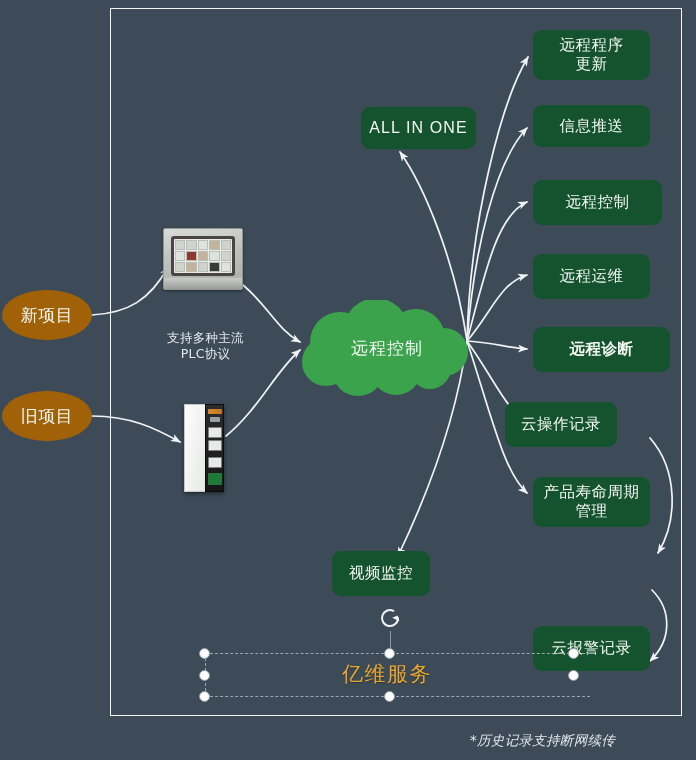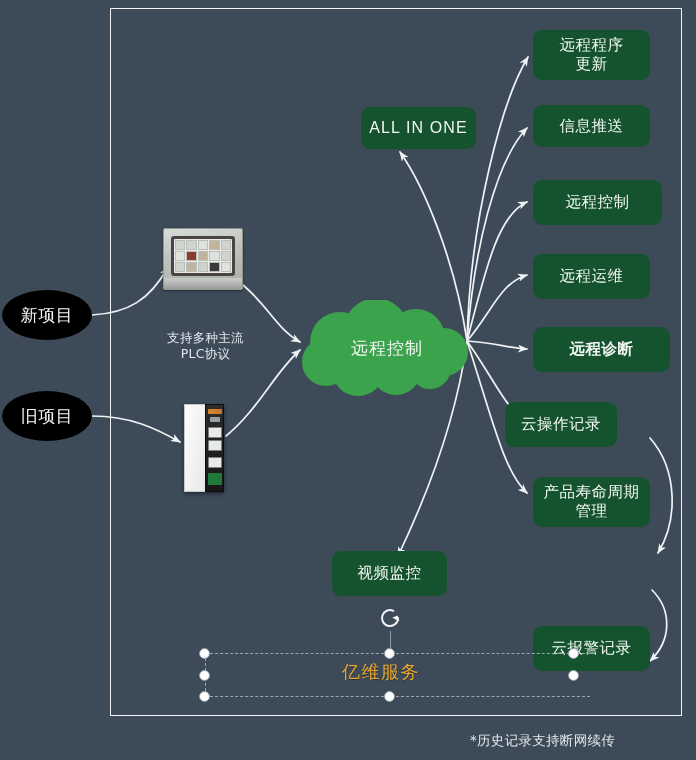--- a/index.html
+++ b/index.html
@@ -28,21 +28,21 @@
     color:#f2f7f3;display:flex;align-items:center;justify-content:center;
     text-align:center;line-height:1.22;font-size:15.5px;
     letter-spacing:.5px;padding:0 6px;box-sizing:border-box;
     font-family:"DejaVu Sans","Liberation Sans",sans-serif;
   }
   .box.latin{font-size:16px;letter-spacing:1.1px;
     font-family:"Liberation Sans","DejaVu Sans",sans-serif;}
 
   
   .ellipse{
-    position:absolute;background:#000000;border-radius:50%;
+    position:absolute;background:#a16207;border-radius:50%;
     color:#f2f7f3;display:flex;align-items:center;justify-content:center;
     font-size:17px;letter-spacing:.5px;
     font-family:"DejaVu Sans","Liberation Sans",sans-serif;
   }
 
   
   .cloud{position:absolute;left:296px;top:300px;width:182px;height:96px;}
   .cloud .label{
     position:absolute;left:0;top:0;width:182px;height:96px;
     display:flex;align-items:center;justify-content:center;
@@ -52,23 +52,24 @@
 
   
   .caption{
     position:absolute;color:#e4e8ec;font-size:12.5px;text-align:center;
     line-height:1.28;letter-spacing:.3px;
     font-family:"DejaVu Sans","Liberation Sans",sans-serif;
   }
   .footnote{
     position:absolute;color:#e4e8ec;font-size:13.5px;letter-spacing:.3px;
     font-family:"DejaVu Sans","Liberation Sans",sans-serif;
+    font-style:italic;
   }
   .brandtext{
-    position:absolute;color:#e8a72e;font-size:18px;letter-spacing:1.5px;
+    position:absolute;color:#e8a72e;font-size:21px;letter-spacing:1.5px;
     font-family:"DejaVu Sans","Liberation Sans",sans-serif;
     text-shadow:0 1px 1px rgba(0,0,0,.35);
   }
 
   
   .guide{position:absolute;border-top:1px dashed #9aa6b2;height:0;}
   .guide-v{position:absolute;border-left:1px dashed #9aa6b2;width:0;}
   .handle{
     position:absolute;width:11px;height:11px;border-radius:50%;
     background:#ffffff;border:1px solid #8c99a6;box-sizing:border-box;
@@ -271,21 +272,21 @@
     <span>
       <span>产品寿命周期管</span><span>理</span>
     </span>
   </div>
 
 
   <div class="box" style="left:533px;top:626px;width:117px;height:45px;">
     <span>云报警记录</span>
   </div>
 
-  <div class="box" style="left:332px;top:551px;width:115px;height:45px;">
+  <div class="box" style="left:332px;top:551px;width:98px;height:45px;">
     <span>视频监控</span>
   </div>
 
   <svg class="sync" style="left:377px;top:605px;" viewBox="0 0 26 26">
     <path d="M21,13 A8,8 0 1 1 16.4,5.8" fill="none" stroke="#f0f3f5" stroke-width="2" stroke-linecap="round"></path>
     <path d="M22.4,16.2 L20.6,10.6 L15.2,12.8 Z" fill="#f0f3f5"></path>
   </svg>
   <div class="connstem" style="left:390px;top:631px;height:17px;"></div>
 
   <div class="guide" style="left:205px;top:653px;width:385px;"></div>

